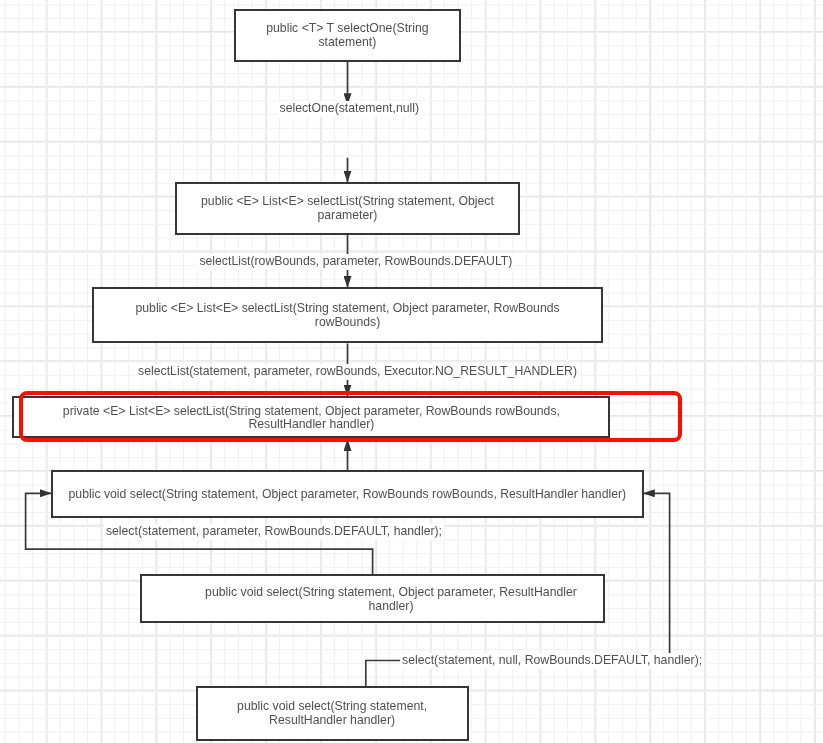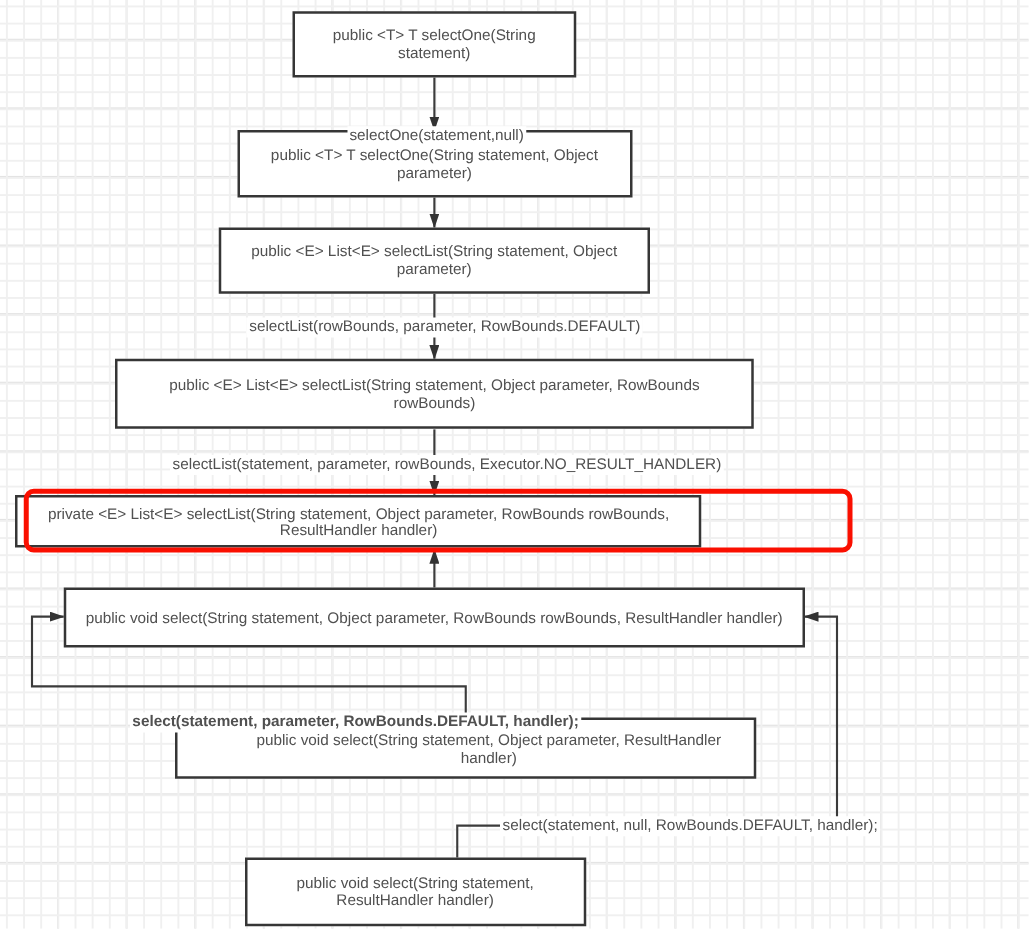--- a/index.html
+++ b/index.html
@@ -53,30 +53,27 @@
 
       <path d="M372.6,574.7 L372.6,549.1 L25.6,549.1 L25.6,493.3 L51.6,493.3" marker-end="url(#ah)"></path>
 
       <path d="M365.8,686.7 L365.8,660.5 L669.6,660.5 L669.6,493.3 L643.1,493.3" marker-end="url(#ah)"></path>
     </g>
   </svg>
 
   <div class="node" style="left:233.6px;top:8.8px;width:227.6px;height:52.9px;">
     <span>public &lt;T&gt; T selectOne(String statement)</span>
   </div>
-  <div class="node" style="left:189.5px;top:103.9px;width:316.1px;height:53.8px;">
-    <span>public &lt;T&gt; T selectOne(String statement, Object parameter)</span>
-  </div>
   <div class="node" style="left:91.8px;top:286.7px;width:511.5px;height:56.8px;">
     <span>public &lt;E&gt; List&lt;E&gt; selectList(String statement, Object parameter, RowBounds rowBounds)</span>
   </div>
   <div class="node" style="left:174.5px;top:181.5px;width:345.8px;height:53px;">
     <span>public &lt;E&gt; List&lt;E&gt; selectList(String statement, Object parameter)</span>
   </div>
-  <div class="node" style="left:12.4px;top:396.3px;width:549px;height:42px;">
+  <div class="node" style="left:12.4px;top:396.3px;width:598px;height:42px;">
     <span>private &lt;E&gt; List&lt;E&gt; selectList(String statement, Object parameter, RowBounds rowBounds, ResultHandler handler)</span>
   </div>
   <div class="hl" style="left:18.7px;top:391.3px;width:663.7px;height:50.3px;"></div>
   <div class="node" style="left:50.6px;top:469.7px;width:593.5px;height:47.9px;">
     <span>public void select(String statement, Object parameter, RowBounds rowBounds, ResultHandler handler)</span>
   </div>
   <div class="node" style="left:139.6px;top:573.7px;width:465.8px;height:49.7px;padding-left:45px;">
     <span>public void select(String statement, Object parameter, ResultHandler handler)</span>
   </div>
   <div class="node" style="left:195.6px;top:685.7px;width:273px;height:55.2px;">
@@ -85,19 +82,19 @@
 
   <div class="edge-label" style="left:277.5px;top:76.9px;margin-top:24px;">
     <span>selectOne(statement,null)</span>
   </div>
   <div class="edge-label" style="left:197.4px;top:254.1px;">
     <span>selectList(rowBounds, parameter, RowBounds.DEFAULT)</span>
   </div>
   <div class="edge-label" style="left:136.1px;top:364.1px;">
     <span>selectList(statement, parameter, rowBounds, Executor.NO_RESULT_HANDLER)</span>
   </div>
-  <div class="edge-label" style="left:103.9px;top:570px;font-weight:bold;">
+  <div class="edge-label" style="left:103.9px;top:524px;">
     <span>select(statement, parameter, RowBounds.DEFAULT, handler);</span>
   </div>
   <div class="edge-label" style="left:400.1px;top:653px;">
     <span>select(statement, null, RowBounds.DEFAULT, handler);</span>
   </div>
 </div>
 
 </body></html>

